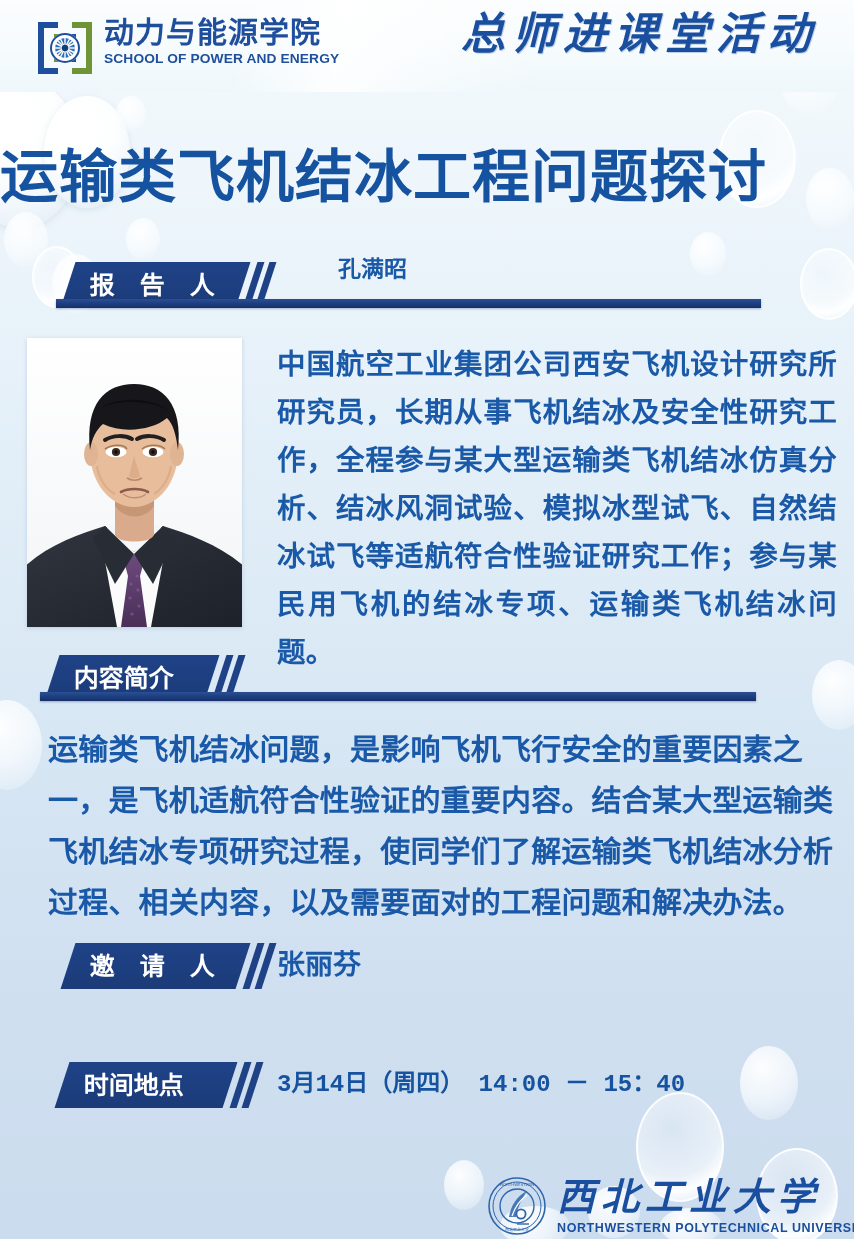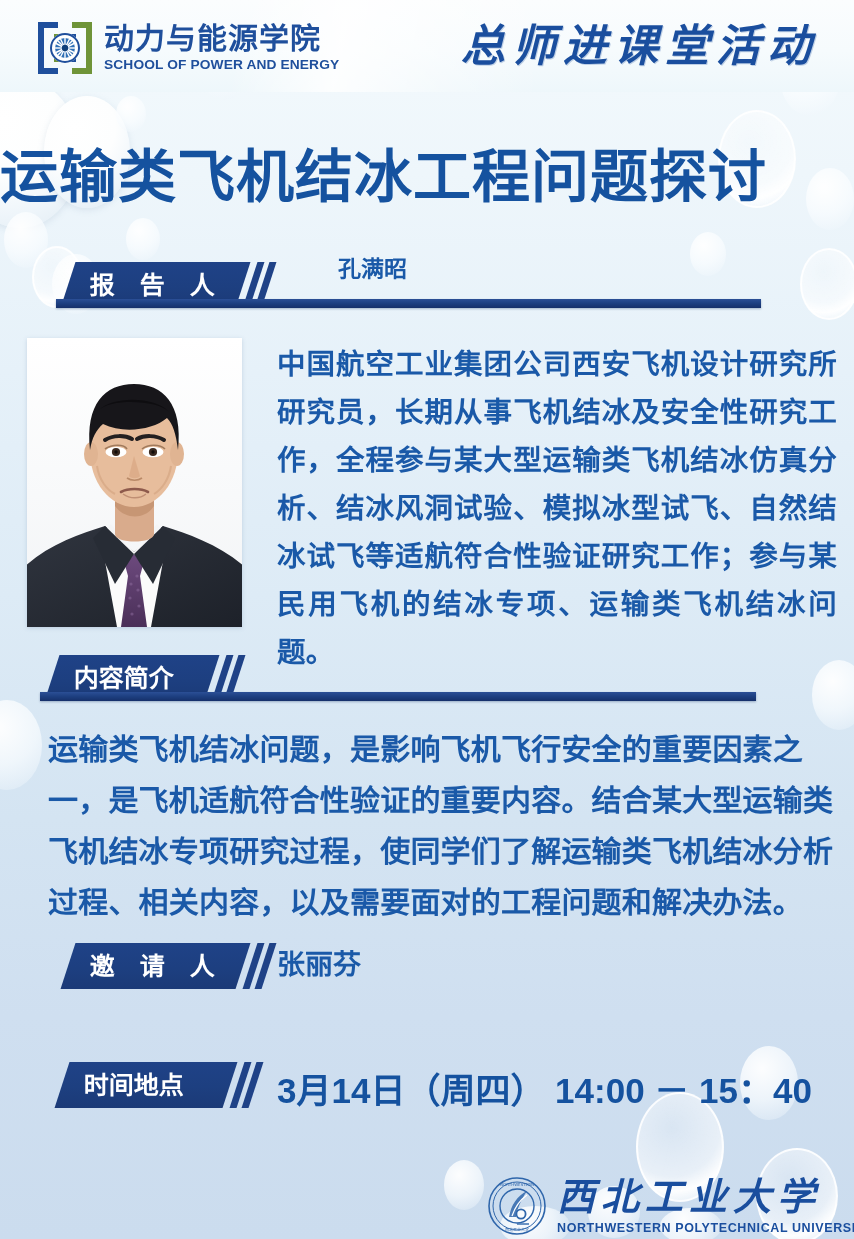--- a/index.html
+++ b/index.html
@@ -32,33 +32,33 @@
 
   
   .header{
     position:absolute;left:0;top:0;width:854px;height:92px;
     background:linear-gradient(180deg,#fbfdfe 0%,#f6fbfd 55%,#eef7fb 100%);
   }
   .header-sheen{
     position:absolute;left:0;top:0;width:854px;height:92px;
     background:linear-gradient(100deg,rgba(255,255,255,0) 28%,rgba(255,255,255,.85) 40%,rgba(255,255,255,.35) 52%,rgba(255,255,255,0) 64%);
   }
-  .logo-wrap{position:absolute;left:34px;top:18px;display:flex;align-items:center;}
+  .logo-wrap{position:absolute;left:34px;top:18px;display:flex;}
   .logo-mark{position:relative;width:62px;height:60px;flex:0 0 auto;}
   .logo-text{margin-left:8px;}
   .logo-cn{
     font-size:30px;font-weight:700;color:#1f4f9c;letter-spacing:1px;line-height:1;
     white-space:nowrap;
   }
   .logo-en{
     font-size:13.5px;font-weight:700;color:#1f4f9c;letter-spacing:.1px;line-height:1;
     margin-top:4px;white-space:nowrap;transform:scaleX(1.02);transform-origin:left center;
   }
   .kicker{
-    position:absolute;right:36px;top:16px;
+    position:absolute;right:36px;top:4px;
     font-size:44px;font-weight:700;color:#1a4e9e;
     font-family:"DejaVu Serif","Liberation Serif",serif;
     letter-spacing:7px;line-height:60px;
     font-style:italic;white-space:nowrap;
     text-shadow:1px 1px 0 rgba(26,78,158,.25);
   }
 
   
   .title{
     position:absolute;left:0;top:141px;width:730px;text-align:center;
@@ -107,22 +107,22 @@
   
   .abstract{
     position:absolute;left:48px;top:724px;width:790px;
     font-size:30px;font-weight:700;color:#1a59a8;
     line-height:51px;letter-spacing:.2px;
   }
 
   
   .venue-line{
     position:absolute;
-    font-size:35px;font-weight:700;color:#15529f;white-space:nowrap;line-height:1;
-    font-family:Liberation Sans, sans-serif;
+    font-size:24px;font-weight:700;color:#15529f;white-space:nowrap;line-height:1;
+    font-family:Liberation Mono, monospace;
   }
 
   
   .footer-logo{position:absolute;left:487px;top:1176px;display:flex;align-items:center;}
   .seal{position:relative;width:60px;height:60px;flex:0 0 auto;}
   .uni-text{margin-left:10px;}
   .uni-cn{
     font-size:38px;font-weight:700;color:#1a4e9e;letter-spacing:6px;line-height:1;
     font-family:"DejaVu Serif","Liberation Serif",serif;font-style:italic;white-space:nowrap;
   }

